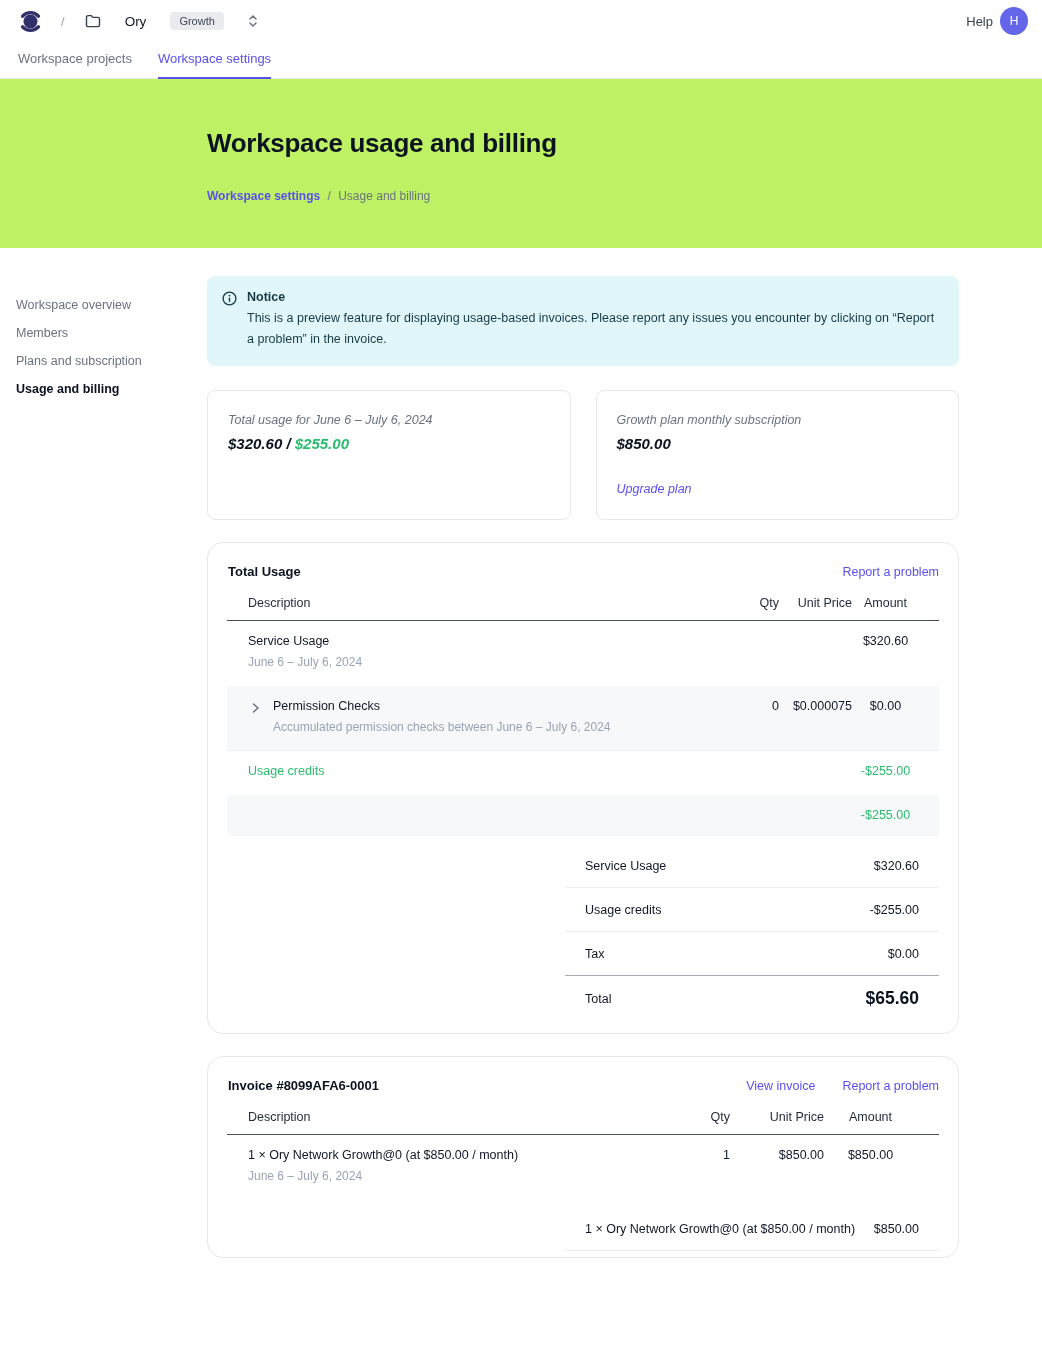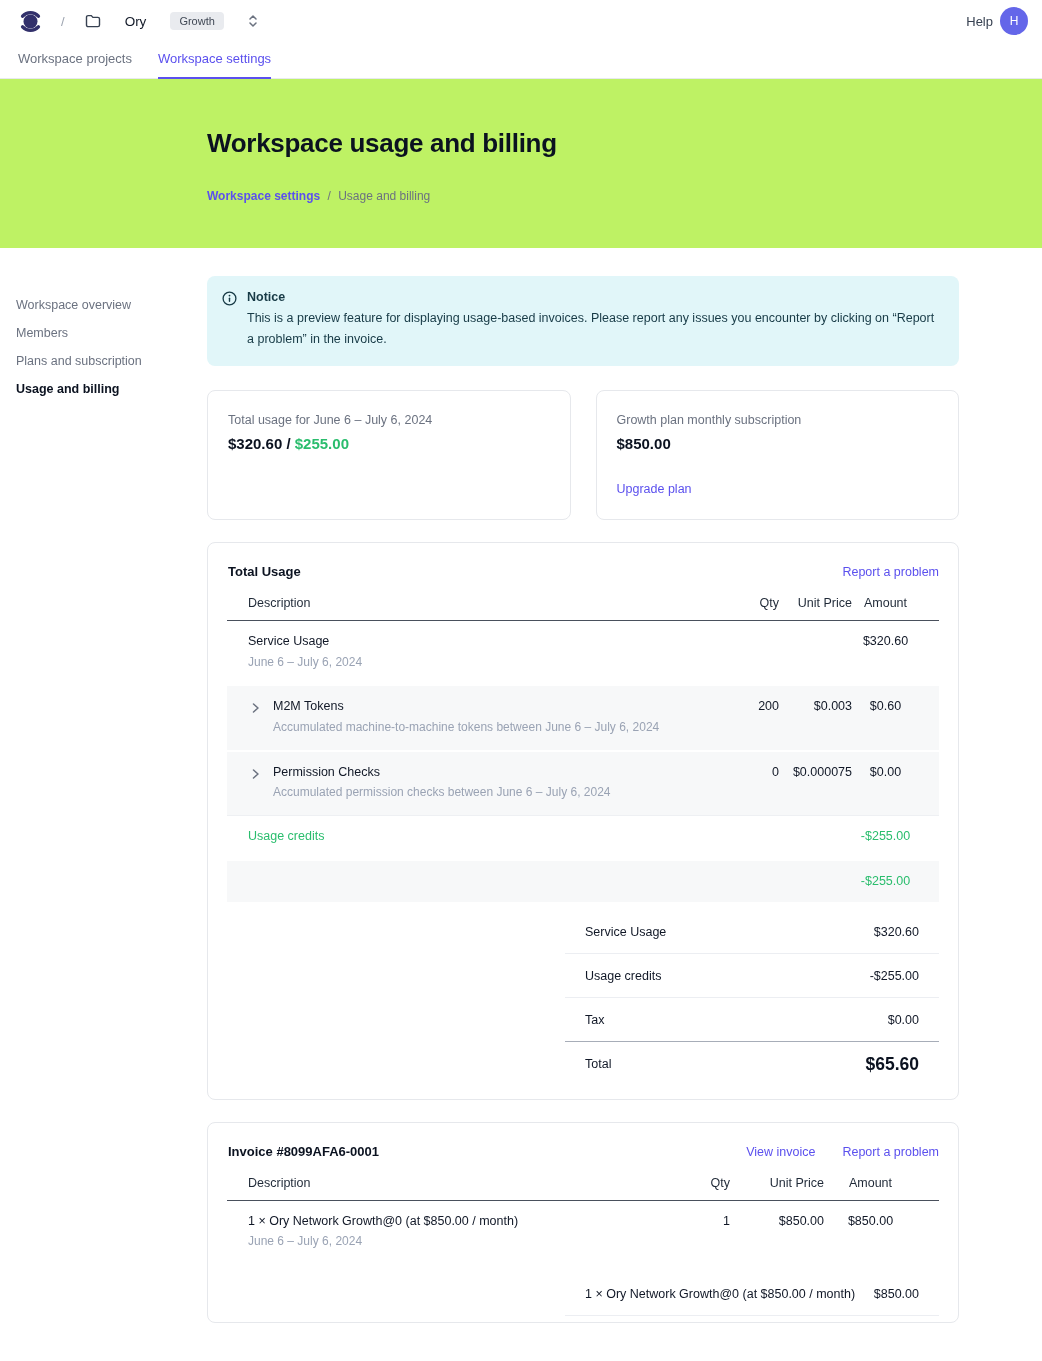--- a/index.html
+++ b/index.html
@@ -43,29 +43,29 @@
   .sidenav .item.active { color:#0b1220; font-weight:700; }
   .main { width:752px; }
 
   
   .notice { background:#e1f6f9; border-radius:8px; padding:14px 16px 17px 15px; display:flex; gap:10px; color:#173a46; }
   .notice-icon { flex:0 0 auto; margin-top:1px; }
   .notice-title { font-size:12.5px; font-weight:700; }
   .notice-body { font-size:12.5px; line-height:1.65; margin-top:4px; max-width:702px; }
 
   
-  .cards { display:flex; gap:25px; margin-top:24px; }
+  .cards { display:flex; gap:25px; margin-top:24px;font-style:italic; }
   .card { flex:1; border:1px solid #e6e8ec; border-radius:8px; padding:22px 20px; min-height:108px; background:#fff; }
   .card-label { font-size:12.5px; color:#6b7280; }
   .card-value { font-size:15px; font-weight:700; margin-top:8px; color:#0b1220; }
   .green { color:#2abd6d; }
   .upgrade { display:inline-block; margin-top:30px; font-size:12.5px; color:#5b50ee; cursor:pointer; }
 
   
-  .panel { border:1px solid #e6e8ec; border-radius:8px; margin-top:22px; padding:21px 0 6px; background:#fff; }
+  .panel { border:1px solid #e6e8ec; border-radius:16px; margin-top:22px; padding:21px 0 6px; background:#fff; }
   .panel-head { display:flex; align-items:baseline; padding:0 19px 0 20px; }
   .panel-title { font-size:13px; font-weight:700; color:#0b1220; }
   .panel-links { margin-left:auto; display:flex; gap:27px; }
   .link { font-size:12.5px; color:#5b50ee; cursor:pointer; }
 
   .tbl { margin:0 19px; }
   .thead { display:flex; padding:17px 20px 10px 21px; border-bottom:1.5px solid #49505c;
            font-size:12.5px; color:#1f2937; font-weight:500; }
   .c-desc { flex:1; }
   .c-qty  { width:70px; text-align:right; }
@@ -203,34 +203,20 @@
           <span class="c-desc">
             <div class="title">Service Usage</div>
             <div class="sub">June 6 – July 6, 2024</div>
           </span>
           <span class="c-qty"></span>
             <span class="c-unit"></span>
           <span class="c-amt">$320.60</span>
         </div>
 
 
-        <div class="row gray">
-          <span class="chevcell">
-            <svg width="9" height="12" viewBox="0 0 9 12">
-                <path d="M2.5 2 L7 6 L2.5 10" fill="none" stroke="#6b7280" stroke-width="1.5" stroke-linecap="round" stroke-linejoin="round"></path>
-              </svg>
-          </span>
-          <span class="c-desc">
-            <div class="title">M2M Tokens</div>
-            <div class="sub">Accumulated machine-to-machine tokens between June 6 – July 6, 2024</div>
-          </span>
-          <span class="c-qty">200</span>
-          <span class="c-unit">$0.003</span>
-          <span class="c-amt">$0.60</span>
-        </div>
 
         <div class="row gray">
           <span class="chevcell">
             <svg width="9" height="12" viewBox="0 0 9 12">
                 <path d="M2.5 2 L7 6 L2.5 10" fill="none" stroke="#6b7280" stroke-width="1.5" stroke-linecap="round" stroke-linejoin="round"></path>
               </svg>
           </span>
           <span class="c-desc">
             <div class="title">Permission Checks</div>
             <div class="sub">Accumulated permission checks between June 6 – July 6, 2024</div>

